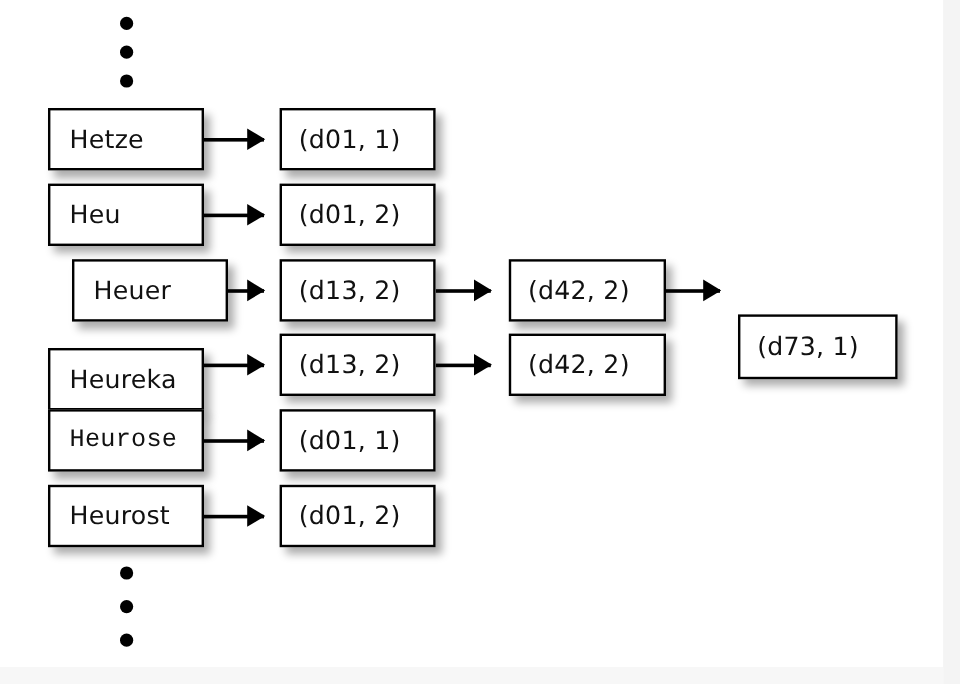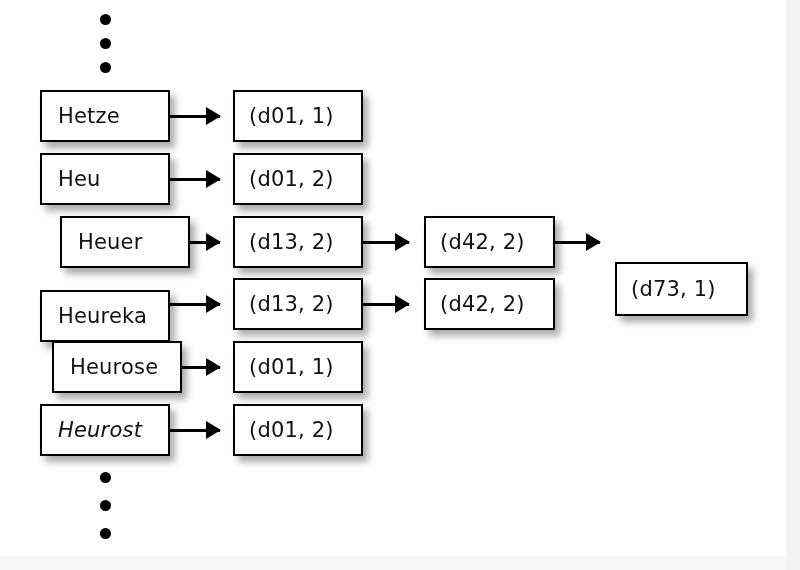--- a/index.html
+++ b/index.html
@@ -153,29 +153,29 @@
   </div>
   <div class="arrow" style="left:170px; top:302.5px; width:50px;"></div>
   <div class="node postings" style="left:233px; top:278px; width:130px; height:52px;">
     <span class="node-label">(d13, 2)</span>
   </div>
   <div class="arrow" style="left:363px; top:302.5px; width:46px;"></div>
   <div class="node postings" style="left:424px; top:278px; width:131px; height:52px;">
     <span class="node-label">(d42, 2)</span>
   </div>
 
-  <div class="node term" style="left:52px; top:341px; width:130px; height:52px;">
+  <div class="node term" style="left:40px; top:341px; width:130px; height:52px;font-family:Liberation Mono, monospace;">
     <span class="node-label">Heurose</span>
   </div>
   <div class="arrow" style="left:170px; top:365.5px; width:50px;"></div>
   <div class="node postings" style="left:233px; top:341px; width:130px; height:52px;">
     <span class="node-label">(d01, 1)</span>
   </div>
 
-  <div class="node term" style="left:40px; top:404px; width:130px; height:52px;font-style:italic;">
+  <div class="node term" style="left:40px; top:404px; width:130px; height:52px;">
     <span class="node-label">Heurost</span>
   </div>
   <div class="arrow" style="left:170px; top:428.5px; width:50px;"></div>
   <div class="node postings" style="left:233px; top:404px; width:130px; height:52px;">
     <span class="node-label">(d01, 2)</span>
   </div>
 
   <div class="dot" style="left:100px; top:472px;"></div>
   <div class="dot" style="left:100px; top:500px;"></div>
   <div class="dot" style="left:100px; top:528px;"></div>

